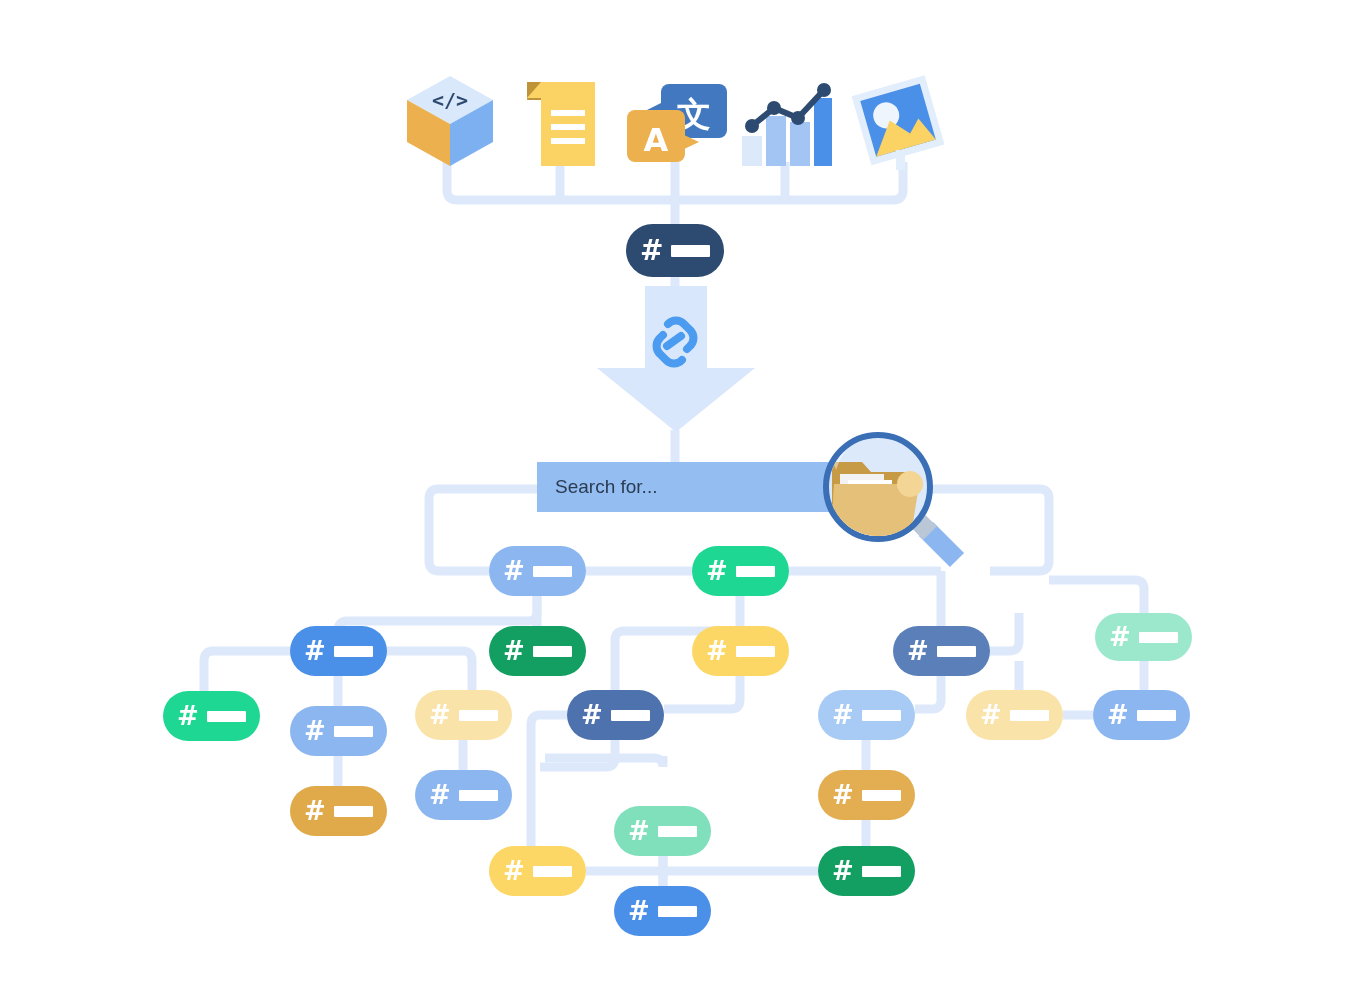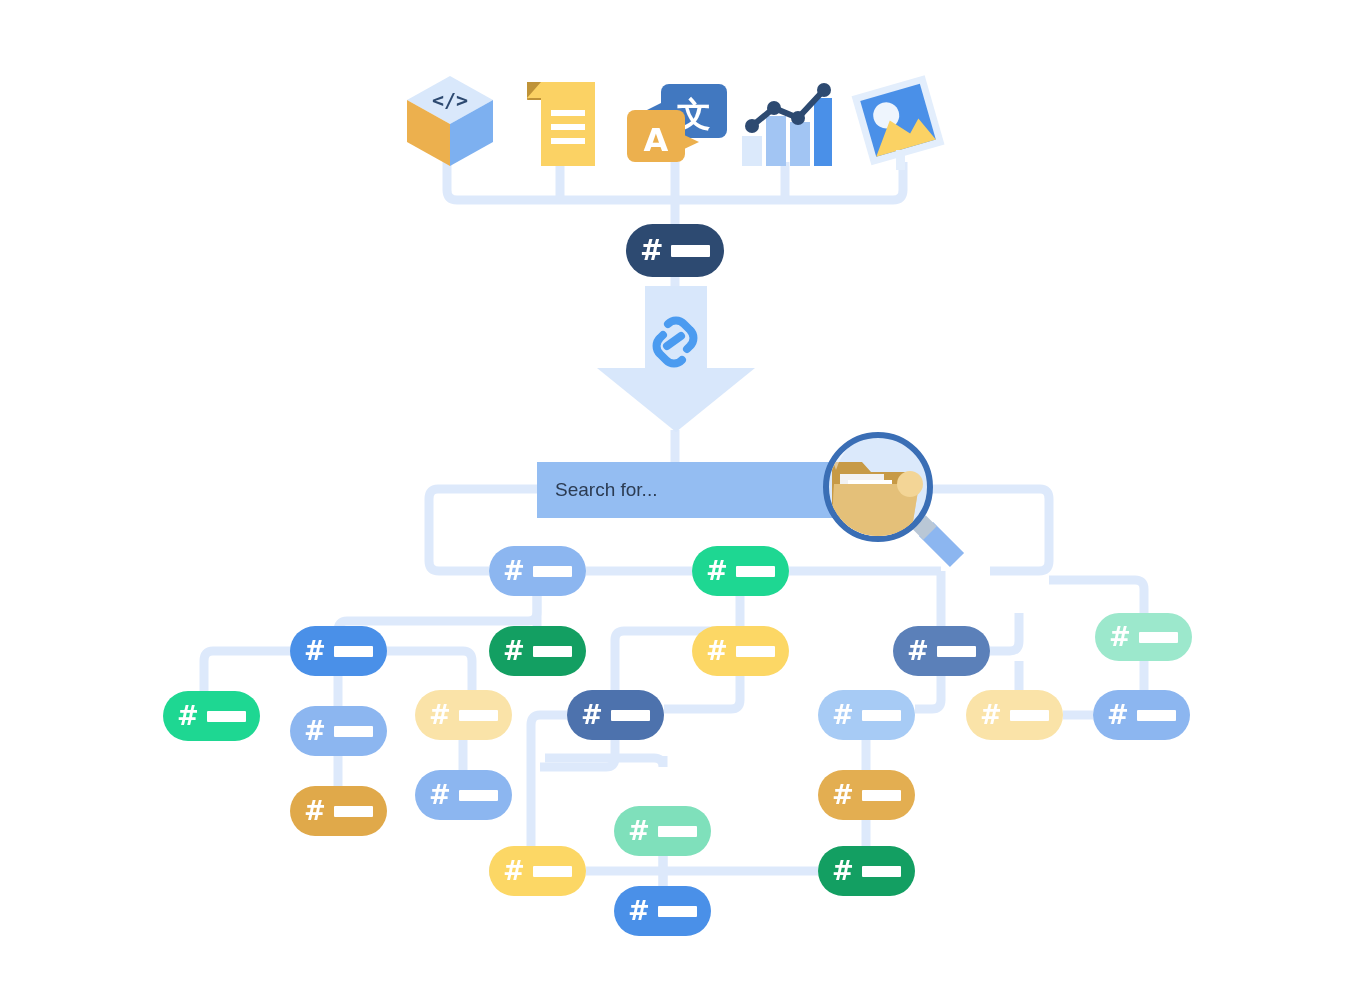--- a/index.html
+++ b/index.html
@@ -171,21 +171,21 @@
     <polygon points="48,0 110,0 110,82 158,82 79,146 0,82 48,82" fill="#d8e7fb"></polygon>
   </svg>
   <svg class="icon" style="left:643px;top:310px;" width="64" height="64" viewBox="0 0 64 64">
     <g fill="none" stroke="#4b9bf0" stroke-width="8" stroke-linecap="round">
       <path d="M25,14 a11,11 0 0 1 16,0 l6,6 a11,11 0 0 1 0,16 l-3,3"></path>
       <path d="M39,50 a11,11 0 0 1 -16,0 l-6,-6 a11,11 0 0 1 0,-16 l3,-3"></path>
       <path d="M24,36 l14,-10"></path>
     </g>
   </svg>
 
-  <div class="searchbar" style="left:537px;top:462px;width:352px;height:56px;">
+  <div class="searchbar" style="left:537px;top:462px;width:352px;height:50px;">
     <span>Search for...</span>
   </div>
 
   <svg class="mag" style="left:818px;top:428px;" width="150" height="140" viewBox="0 0 150 140">
     <line x1="108" y1="101" x2="139" y2="132" stroke="#8cb6f0" stroke-width="20" stroke-linecap="butt"></line>
     <line x1="101" y1="94" x2="112" y2="105" stroke="#b9c7d6" stroke-width="19"></line>
     <circle cx="60" cy="59" r="52" fill="#dbe9fb" stroke="#3a6eb5" stroke-width="6"></circle>
     <clipPath id="lensclip">
         <circle cx="60" cy="59" r="49"></circle>
       </clipPath>

